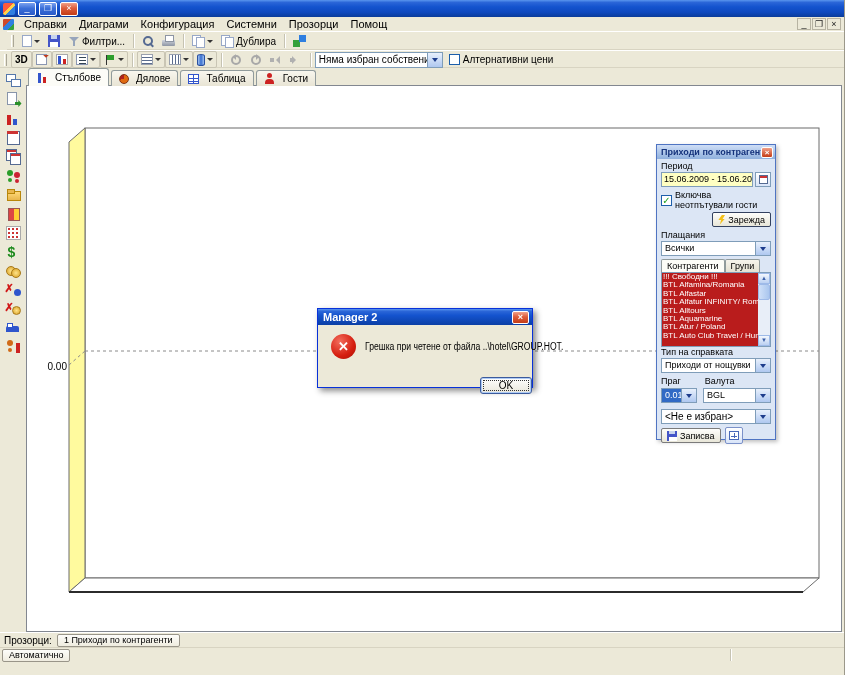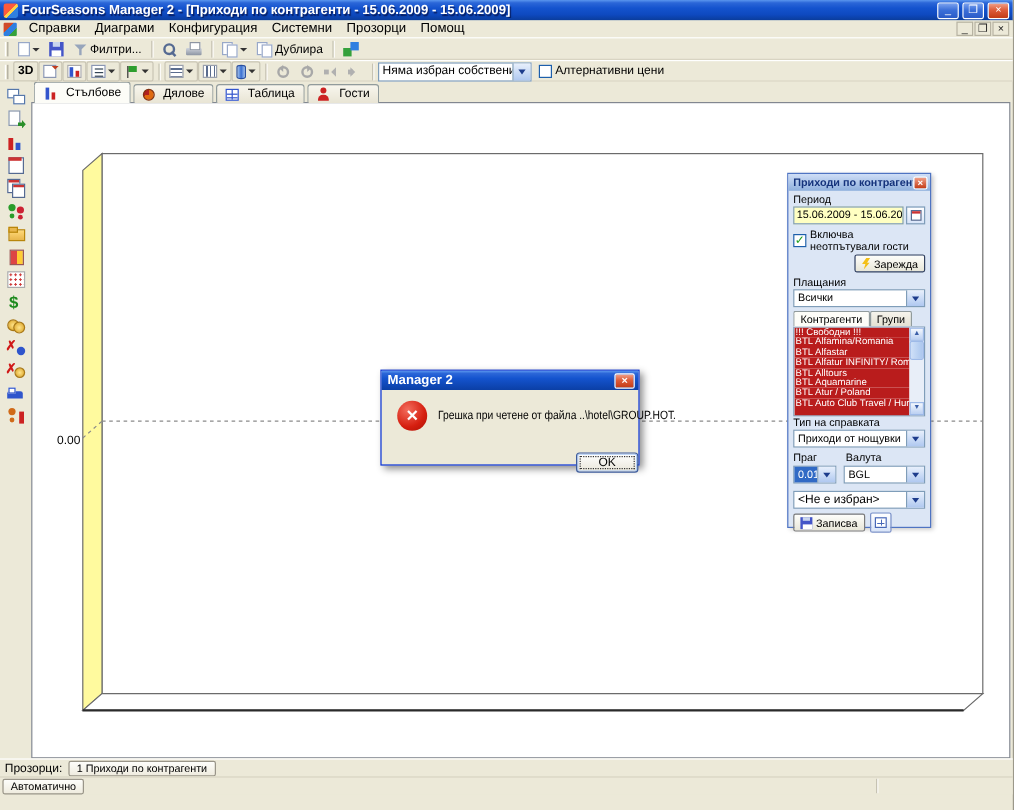--- a/index.html
+++ b/index.html
@@ -25,21 +25,21 @@
   .mdi-icon{width:11px;height:11px;margin-right:4px;border-radius:1px;
     background:linear-gradient(135deg,#d04a2a 0 40%,#2f7fe0 40% 70%,#35a13c 70%);}
   .menu-item{padding:1px 6px;cursor:default;}
   .menu-spacer{flex:1;}
   .mdi-ctl{width:14px;height:12px;text-align:center;font-size:9px;line-height:11px;color:#222;
     border:1px solid #b7b3a2;background:#ECE9D8;margin-left:1px;}
 
   
   .tbar{position:absolute;left:0;right:0;background:#ECE9D8;display:flex;align-items:center;
     border-top:1px solid #fff;box-shadow:inset 0 -1px 0 #d8d4c2;padding:0 2px;}
-  .tbar1{top:31px;height:19px;}
+  .tbar1{top:31px;height:19px;margin-left:7px;}
   .tbar2{top:50px;height:18px;}
   .grip{width:3px;height:12px;margin:0 4px 0 2px;border-left:1px solid #fff;border-right:1px solid #aaa697;}
   .sep{width:1px;height:14px;background:#c6c3b2;box-shadow:1px 0 0 #fff;margin:0 4px;}
   .tbtn{height:17px;min-width:20px;display:flex;align-items:center;justify-content:center;gap:2px;
     padding:0 3px;border:1px solid #c9c5b4;border-radius:2px;background:transparent;font-size:10px;}
   .tbtn.flat{border-color:transparent;}
   .darr{width:0;height:0;border-left:3px solid transparent;border-right:3px solid transparent;
     border-top:3px solid #333;}
   .lbl3d{font-weight:bold;font-size:10px;}
 
@@ -234,21 +234,20 @@
     background:linear-gradient(#d7e6f8,#b0cff0);border-top:1px solid #fff;font-size:10px;}
   .status-div{position:absolute;left:730px;top:1px;bottom:1px;width:1px;background:#8fb0d8;}
 </style>
 </head>
 <body>
 
 <div class="app">
 
   <div class="titlebar">
     <div class="app-icon"></div>
-    <div class="title-text">FourSeasons Manager 2 - [Приходи по контрагенти - 15.06.2009 - 15.06.2009]</div>
     <div class="tb-btn">_</div>
     <div class="tb-btn">❐</div>
     <div class="tb-btn close">×</div>
   </div>
 
   <div class="menubar">
     <div class="mdi-icon"></div>
     <div class="menu-item">Справки</div>
     <div class="menu-item">Диаграми</div>
     <div class="menu-item">Конфигурация</div>

